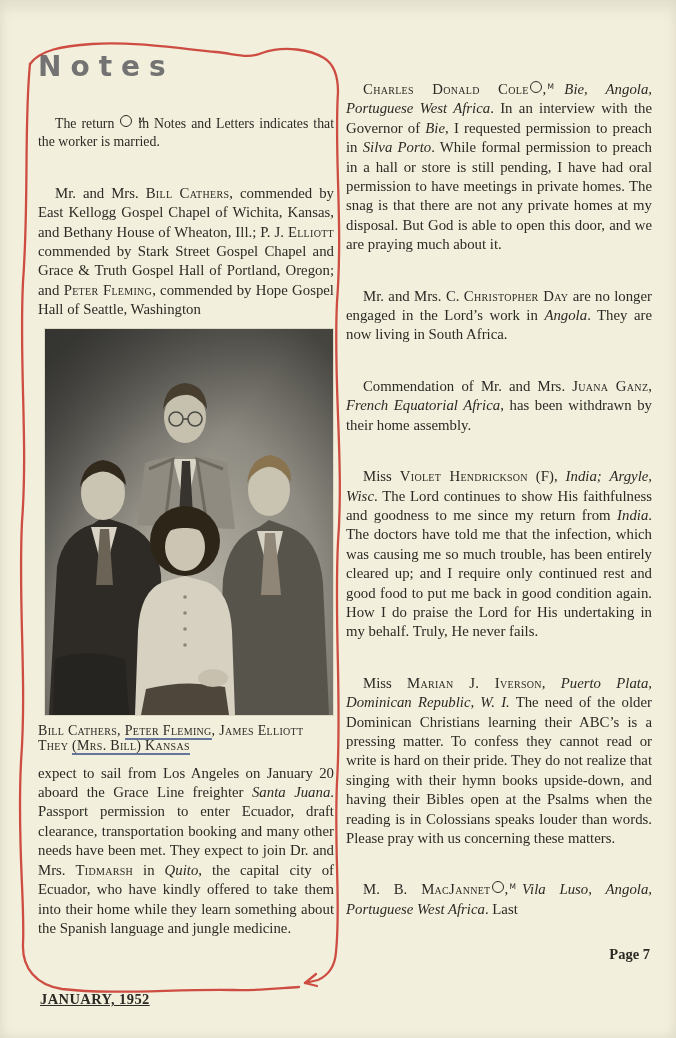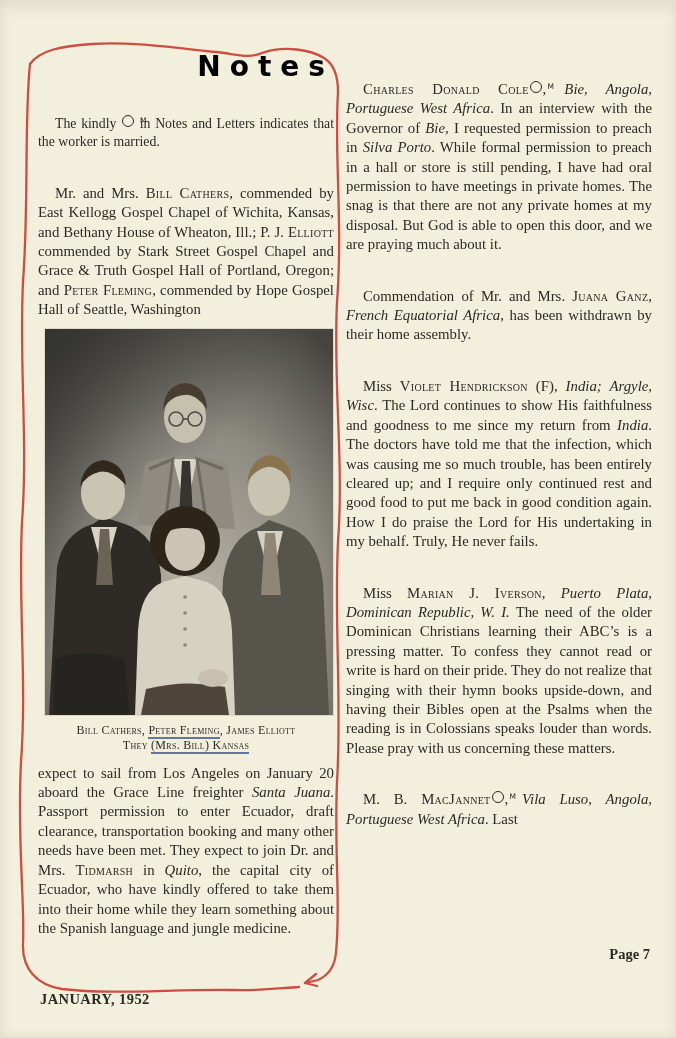--- a/index.html
+++ b/index.html
@@ -14,49 +14,49 @@
     background:#f2efdd;
     box-shadow:inset 0 8px 14px rgba(90,85,60,.10), inset 0 -4px 8px rgba(90,85,60,.05);
   }
   .col-left{position:absolute;left:38px;top:50px;width:296px;}
   .col-right{position:absolute;left:346px;top:48px;width:306px;}
   p{margin:0 0 9px 0;font-size:14.8px;line-height:19.4px;text-align:justify;}
   p.indent{text-indent:17px;margin-top:32px;}
   .title{
     font-family:"DejaVu Sans","Liberation Sans",sans-serif;
     font-weight:bold;font-size:28px;letter-spacing:9px;
-    text-align:right;margin:0 0 11px 0;color:#000000;
+    text-align:left;margin:0 0 11px 0;color:#737373;
   }
   .intro{font-size:13.8px;line-height:18.4px;}
   .photo-frame{
     width:288px;height:386px;margin:2px 0 8px 7px;display:block;
     outline:1px solid #dcd8c4;
   }
-  .caption{font-size:12px;line-height:15.5px;text-align:center;margin:0 0 10px 0;}
+  .caption{font-size:14px;line-height:15.5px;margin:0 0 10px 0;}
   .seg-sc{font-variant:small-caps;letter-spacing:.3px;}
   .seg-i{font-style:italic;}
   .seg-u{border-bottom:2px solid rgba(78,95,143,.85);padding-bottom:0px;}
   .seg-m{
     display:inline-block;font-family:"DejaVu Sans",sans-serif;
     font-size:7.5px;line-height:9px;width:10px;height:10px;
     border:1px solid currentColor;border-radius:50%;
     text-align:center;vertical-align:5px;margin:0 1px;font-variant:normal;
   }
-  .footer-left{position:absolute;left:40px;top:991px;font-size:14.5px;font-weight:bold;letter-spacing:.4px;}
+  .footer-left{position:absolute;left:40px;top:991px;font-size:14.5px;font-weight:bold;letter-spacing:.4px;text-decoration:underline;}
   .footer-right{position:absolute;right:26px;top:946px;font-size:14.5px;font-weight:bold;}
   .red-overlay{position:absolute;left:0;top:0;width:676px;height:1038px;pointer-events:none;}
 </style>
 </head>
 <body>
 
 <div class="page">
 
   <div class="col-left">
     <div class="title">Notes</div>
-    <p class="intro indent"><span>The kindly </span><span class="seg-m">M</span><span> in Notes and Letters indicates that the worker is married.</span></p>
+    <p class="intro indent"><span>The return </span><span class="seg-m">M</span><span> in Notes and Letters indicates that the worker is married.</span></p>
     <p class="indent"><span>Mr. and Mrs. </span><span class="seg-sc">Bill Cathers</span><span>, commended by East Kellogg Gospel Chapel of Wichita, Kansas, and Bethany House of Wheaton, Ill.; P. J. </span><span class="seg-sc">Elliott</span><span> commended by Stark Street Gospel Chapel and Grace &amp; Truth Gospel Hall of Portland, Oregon; and </span><span class="seg-sc">Peter Fleming</span><span>, commended by Hope Gospel Hall of Seattle, Washington</span></p>
 
     <svg class="photo-frame" viewBox="0 0 288 386" preserveAspectRatio="none" xmlns="http://www.w3.org/2000/svg">
       <defs>
         <radialGradient id="pbg" cx="52%" cy="70%" r="80%">
           <stop offset="0%" stop-color="#b7b2a5"></stop>
           <stop offset="55%" stop-color="#8d8a81"></stop>
           <stop offset="100%" stop-color="#45443f"></stop>
         </radialGradient>
         <linearGradient id="ptl" x1="0" y1="0" x2="1" y2="1">
@@ -114,20 +114,21 @@
     <div class="caption">
       <div><span class="seg-sc">Bill Cathers, </span><span class="seg-sc seg-u">Peter Fleming</span><span class="seg-sc">, </span><span class="seg-sc">James Elliott</span></div>
       <div><span class="seg-sc">They </span><span class="seg-sc seg-u">(Mrs. Bill) Kansas</span></div>
     </div>
 
     <p><span>expect to sail from Los Angeles on January 20 aboard the Grace Line freighter </span><span class="seg-i">Santa Juana</span><span>. Passport permission to enter Ecuador, draft clearance, transportation booking and many other needs have been met. They expect to join Dr. and Mrs. </span><span class="seg-sc">Tidmarsh</span><span> in </span><span class="seg-i">Quito</span><span>, the capital city of Ecuador, who have kindly offered to take them into their home while they learn something about the Spanish language and jungle medicine.</span></p>
   </div>
 
   <div class="col-right">
     <p class="indent"><span class="seg-sc">Charles Donald Cole</span><span class="seg-m">M</span><span>, </span><span class="seg-i">Bie, Angola, Portuguese West Africa</span><span>. In an interview with the Governor of </span><span class="seg-i">Bie</span><span>, I requested permission to preach in </span><span class="seg-i">Silva Porto</span><span>. While formal permission to preach in a hall or store is still pending, I have had oral permission to have meetings in private homes. The snag is that there are not any private homes at my disposal. But God is able to open this door, and we are praying much about it.</span></p>
+    <p class="indent"><span>Mr. and Mrs. C. </span><span class="seg-sc">Christopher Day</span><span> are no longer engaged in the Lord’s work in </span><span class="seg-i">Angola</span><span>. They are now living in South Africa.</span></p>
     <p class="indent"><span>Commendation of Mr. and Mrs. </span><span class="seg-sc">Juana Ganz</span><span>, </span><span class="seg-i">French Equatorial Africa</span><span>, has been withdrawn by their home assembly.</span></p>
     <p class="indent"><span>Miss </span><span class="seg-sc">Violet Hendrickson</span><span> (F), </span><span class="seg-i">India; Argyle, Wisc</span><span>. The Lord continues to show His faithfulness and goodness to me since my return from </span><span class="seg-i">India</span><span>. The doctors have told me that the infection, which was causing me so much trouble, has been entirely cleared up; and I require only continued rest and good food to put me back in good condition again. How I do praise the Lord for His undertaking in my behalf. Truly, He never fails.</span></p>
     <p class="indent"><span>Miss </span><span class="seg-sc">Marian J. Iverson</span><span>, </span><span class="seg-i">Puerto Plata, Dominican Republic, W. I.</span><span> The need of the older Dominican Christians learning their ABC’s is a pressing matter. To confess they cannot read or write is hard on their pride. They do not realize that singing with their hymn books upside-down, and having their Bibles open at the Psalms when the reading is in Colossians speaks louder than words. Please pray with us concerning these matters.</span></p>
     <p class="indent"><span>M. B. </span><span class="seg-sc">MacJannet</span><span class="seg-m">M</span><span>, </span><span class="seg-i">Vila Luso, Angola, Portuguese West Africa</span><span>. Last</span></p>
   </div>
 
   <div class="footer-left">JANUARY, 1952</div>
   <div class="footer-right">Page 7</div>
 
   <svg class="red-overlay" viewBox="0 0 676 1038" xmlns="http://www.w3.org/2000/svg">

